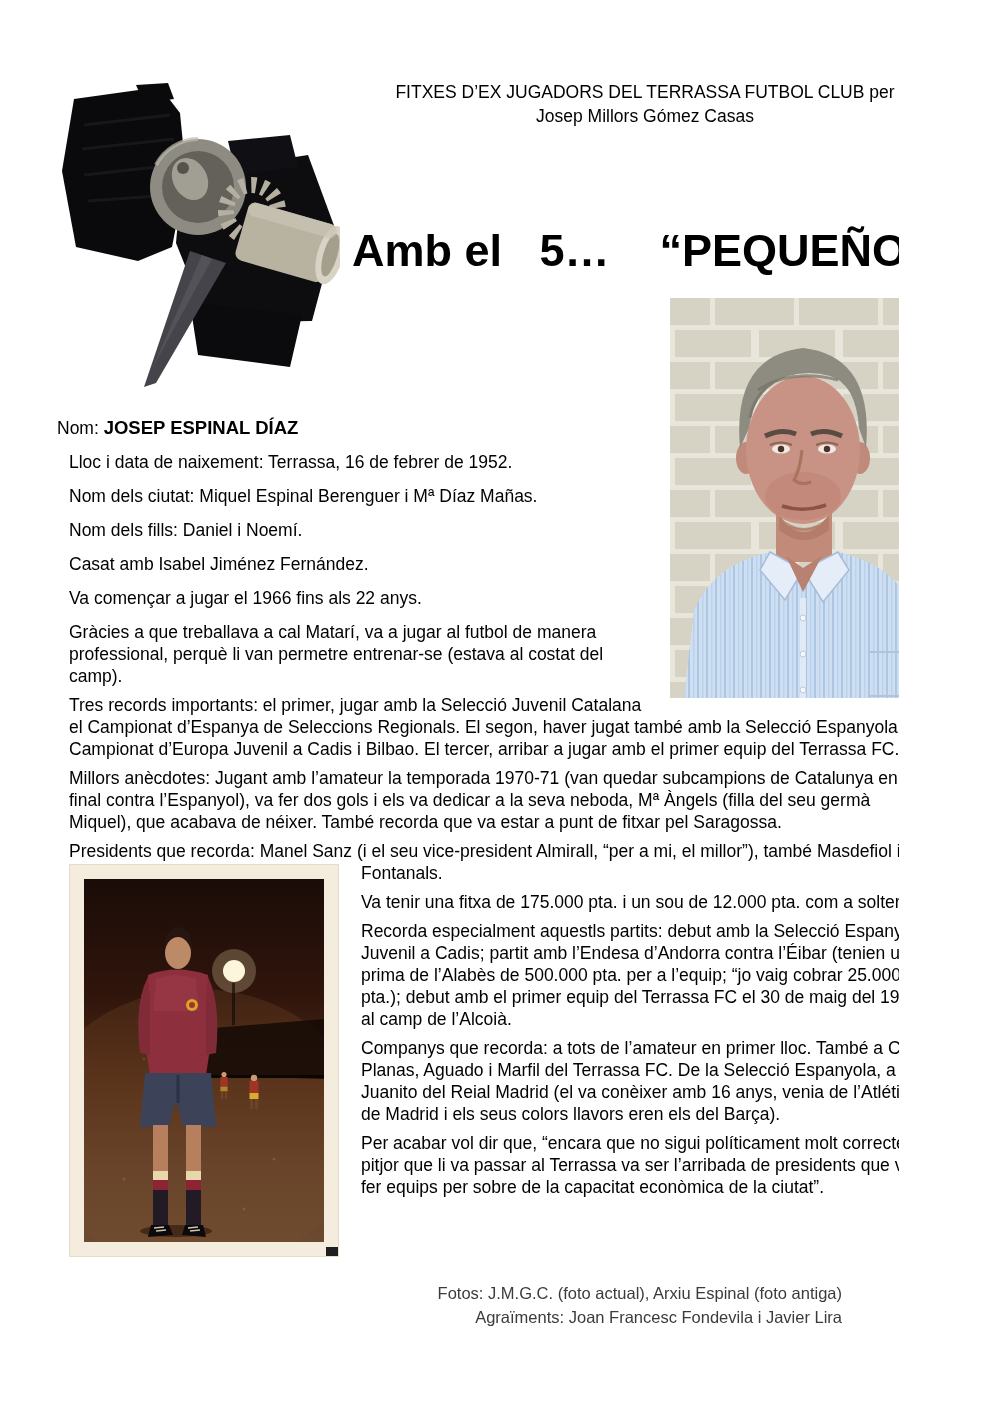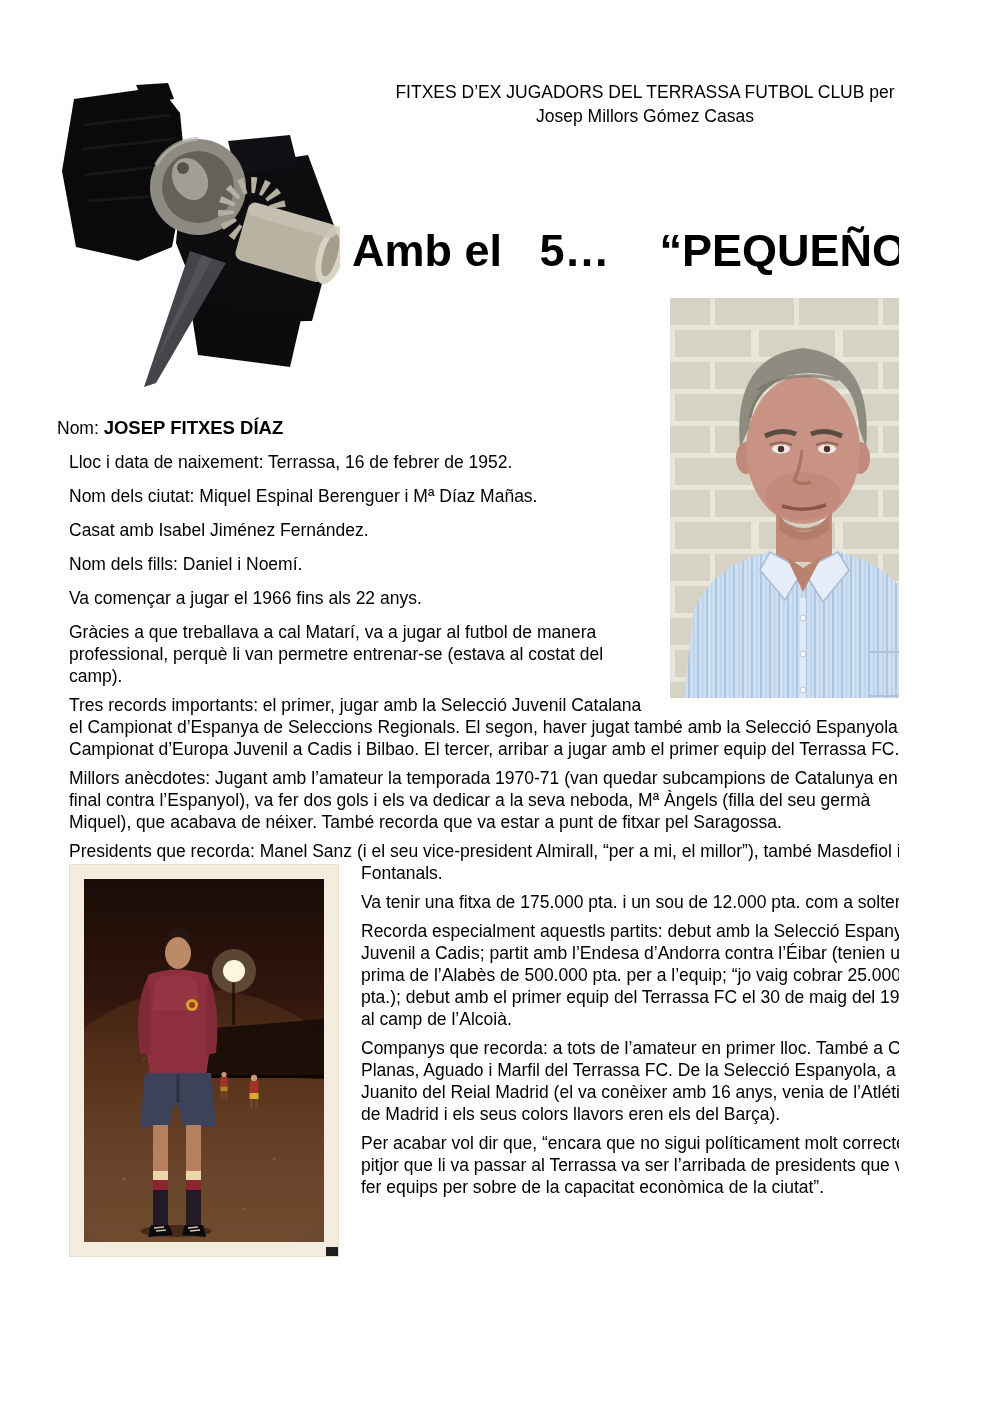--- a/index.html
+++ b/index.html
@@ -110,27 +110,27 @@
         <rect x="130" y="300" width="6" height="100" fill="#e2ebf7" opacity=".9"></rect>
         <circle cx="133" cy="320" r="3" fill="#f4f7fb" stroke="#b9c9de"></circle>
         <circle cx="133" cy="356" r="3" fill="#f4f7fb" stroke="#b9c9de"></circle>
         <circle cx="133" cy="392" r="3" fill="#f4f7fb" stroke="#b9c9de"></circle>
         <path d="M198 354 L234 354 L232 398 L200 398" fill="none" stroke="#b0c3da" stroke-width="2"></path>
       </svg>
     </div>
 
     <div class="spacer"></div>
 
-    <p class="nomline"><span>Nom: </span><span class="bold">JOSEP FITXES DÍAZ</span></p>
+    <p class="nomline"><span>Nom: </span><span class="bold">JOSEP ESPINAL DÍAZ</span></p>
 
     <div class="info-block">
       <div class="iline">Lloc i data de naixement: Terrassa, 16 de febrer de 1952.</div>
       <div class="iline">Nom dels ciutat: Miquel Espinal Berenguer i Mª Díaz Mañas.</div>
+      <div class="iline">Nom dels fills: Daniel i Noemí.</div>
       <div class="iline">Casat amb Isabel Jiménez Fernández.</div>
-      <div class="iline">Nom dels fills: Daniel i Noemí.</div>
       <div class="iline">Va començar a jugar el 1966 fins als 22 anys.</div>
     </div>
 
     <p>Gràcies a que treballava a cal Matarí, va a jugar al futbol de manera professional, perquè li van permetre entrenar-se (estava al costat del camp).</p>
     <p>Tres records importants: el primer, jugar amb la Selecció Juvenil Catalana el Campionat d’Espanya de Seleccions Regionals. El segon, haver jugat també amb la Selecció Espanyola el Campionat d’Europa Juvenil a Cadis i Bilbao. El tercer, arribar a jugar amb el primer equip del Terrassa FC.</p>
     <p>Millors anècdotes: Jugant amb l’amateur la temporada 1970-71 (van quedar subcampions de Catalunya en la final contra l’Espanyol), va fer dos gols i els va dedicar a la seva neboda, Mª Àngels (filla del seu germà Miquel), que acabava de néixer. També recorda que va estar a punt de fitxar pel Saragossa.</p>
 
     <p><span>Presidents que recorda: Manel Sanz (i el seu vice-president Almirall, “per a mi, el millor”), també Masdefiol </span><span class="oldphoto">
           <svg viewBox="0 0 240 363">
         <defs>
@@ -196,15 +196,17 @@
           <span class="corner-mark"></span>
         </span><span>i Fontanals.</span></p>
 
     <p class="nowrap">Va tenir una fitxa de 175.000 pta. i un sou de 12.000 pta. com a solter.</p>
     <p>Recorda especialment aquestls partits: debut amb la Selecció Espanyola Juvenil a Cadis; partit amb l’Endesa d’Andorra contra l’Éibar (tenien una prima de l’Alabès de 500.000 pta. per a l’equip; “jo vaig cobrar 25.000 pta.); debut amb el primer equip del Terrassa FC el 30 de maig del 1971 al camp de l’Alcoià.</p>
     <p>Companys que recorda: a tots de l’amateur en primer lloc. També a Capó, Planas, Aguado i Marfil del Terrassa FC. De la Selecció Espanyola, a Juanito del Reial Madrid (el va conèixer amb 16 anys, venia de l’Atlético de Madrid i els seus colors llavors eren els del Barça).</p>
     <p>Per acabar vol dir que, “encara que no sigui políticament molt correcte, el pitjor que li va passar al Terrassa va ser l’arribada de presidents que van fer equips per sobre de la capacitat econòmica de la ciutat”.</p>
   </div>
 
   <div class="footer">
+    <div>Fotos: J.M.G.C. (foto actual), Arxiu Espinal (foto antiga)</div>
+    <div>Agraïments: Joan Francesc Fondevila i Javier Lira</div>
   </div>
 
 </div>
 
 </body></html>

